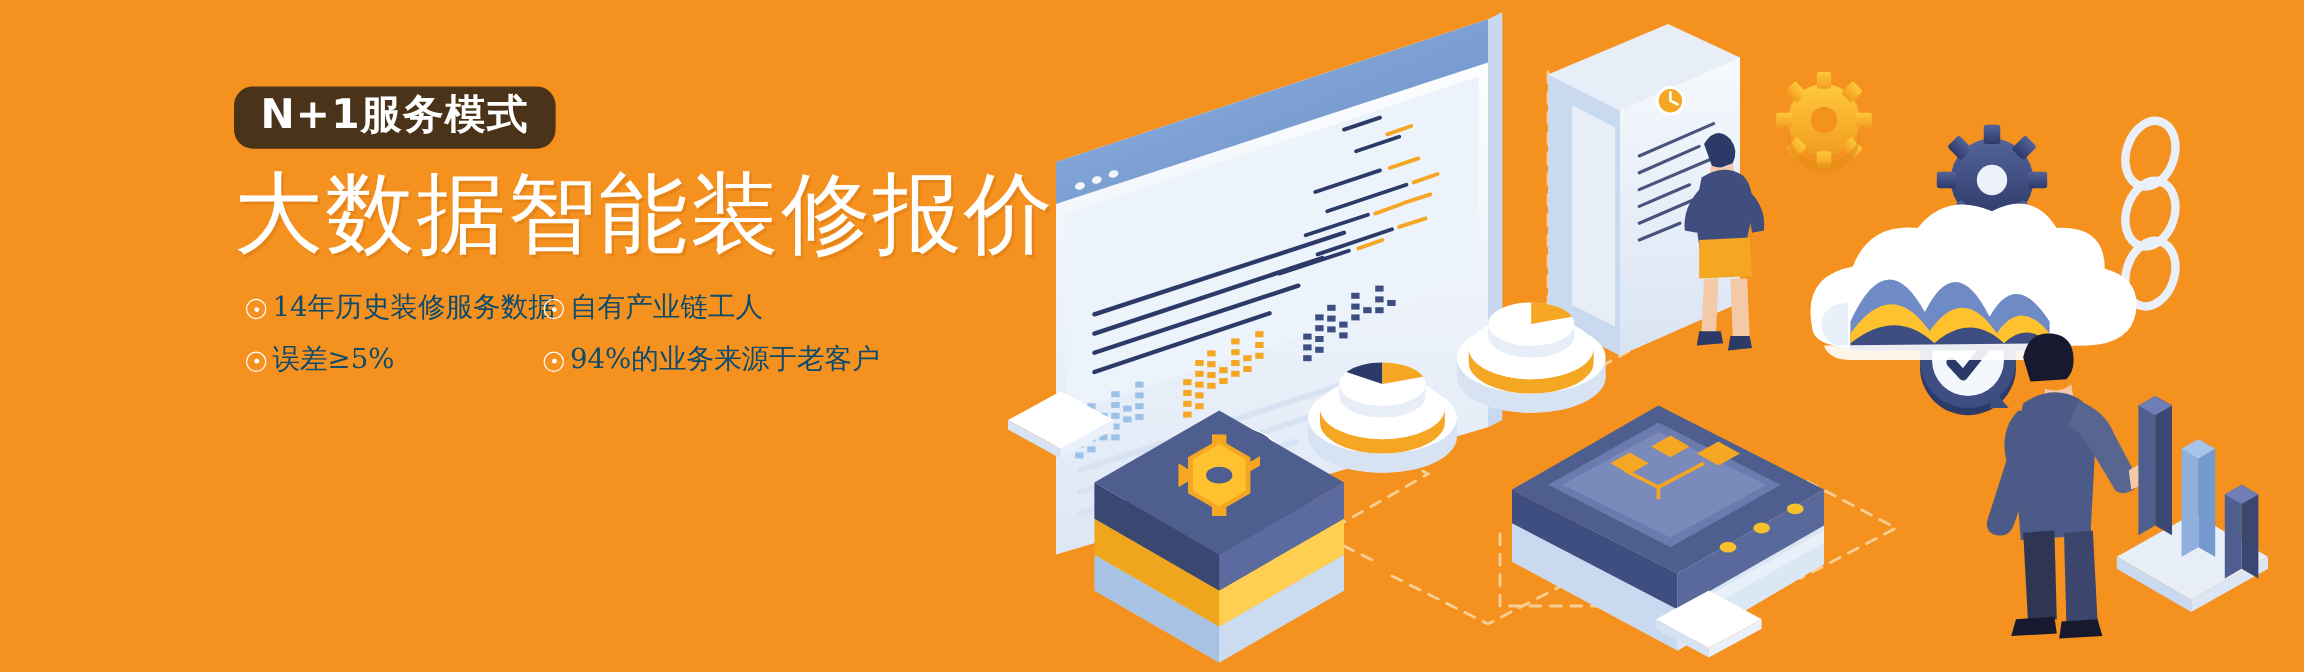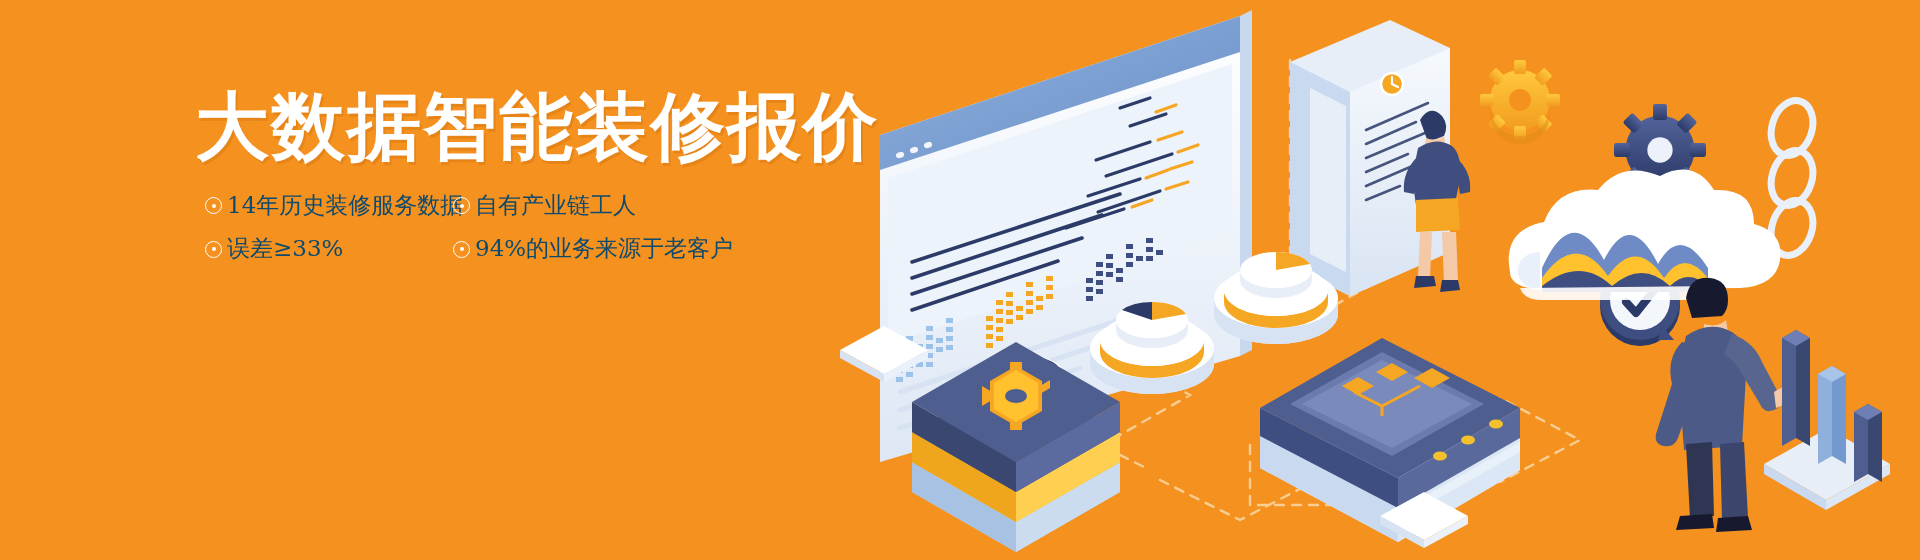--- a/index.html
+++ b/index.html
@@ -26,21 +26,21 @@
     font-size:34px;
     font-weight:bold;
     letter-spacing:1px;
     line-height:1.05;
     font-family:"DejaVu Sans","Liberation Sans",sans-serif;
   }
   #headline{
     margin-top:16px;
     color:#FFFFFF;
     font-size:74px;
-    font-weight:bold;
+    font-weight:normal;
     letter-spacing:2px;
     line-height:1.05;
     white-space:nowrap;
     font-family:"DejaVu Sans","Liberation Sans",sans-serif;
     text-shadow:2px 3px 0 rgba(190,100,10,.28);
   }
   #features{
     margin-top:26px;
     position:relative;
     width:700px;
@@ -77,33 +77,34 @@
   }
   #art svg{display:block;}
 </style>
 </head>
 <body>
 
 <div id="banner">
 
   <div id="text-block">
 
+    <div id="badge">N+1服务模式</div>
 
     <div id="headline">大数据智能装修报价</div>
 
     <div id="features">
 
       <div class="feat-col left">
         <div class="feat">
           <span class="dot-ring"></span>
           <span>14年历史装修服务数据</span>
         </div>
         <div class="feat">
           <span class="dot-ring"></span>
-          <span>误差≥33%</span>
+          <span>误差≥5%</span>
         </div>
       </div>
 
       <div class="feat-col right">
         <div class="feat">
           <span class="dot-ring"></span>
           <span>自有产业链工人</span>
         </div>
         <div class="feat">
           <span class="dot-ring"></span>

